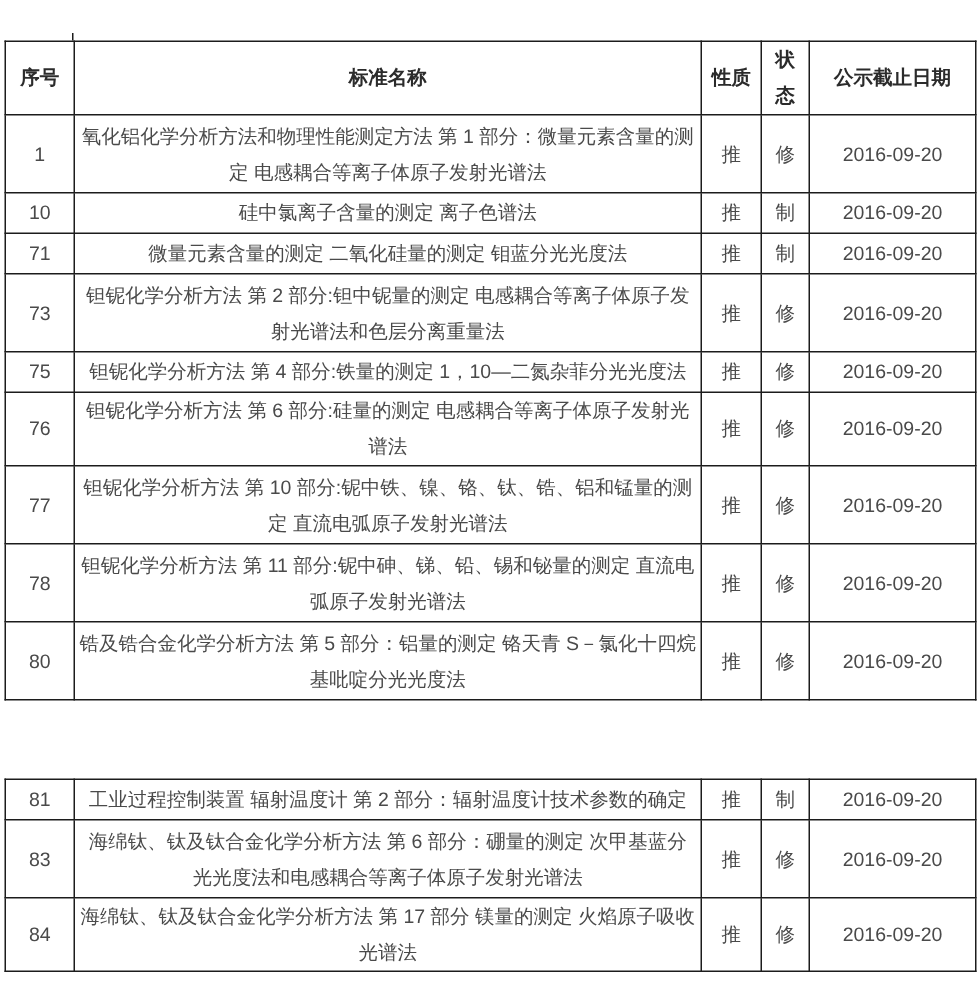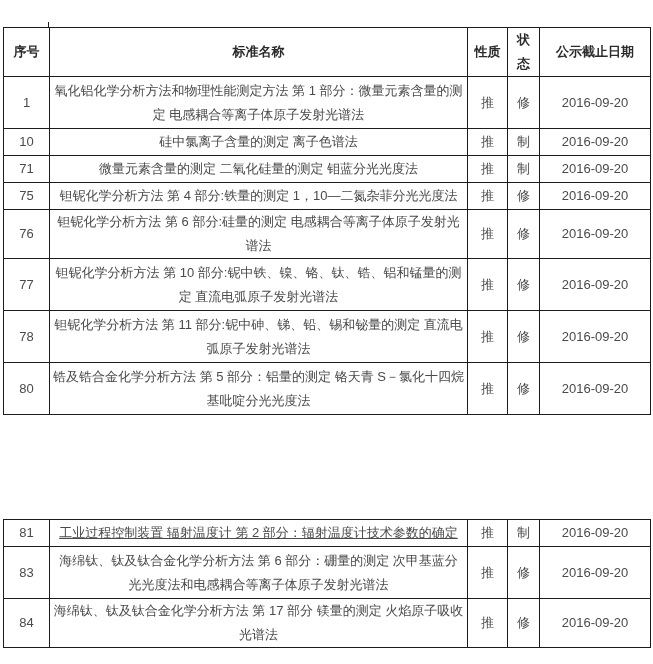--- a/index.html
+++ b/index.html
@@ -34,21 +34,21 @@
   }
   th {
     color: #2b2b2b;
     font-weight: bold;
     height: 27px;
     font-size: 13px;
   }
   tr.r1 td { height: 26px; }
   tr.r2 td { height: 51px; }
   td.c-name { line-height: 24px; }
-  td.u { text-decoration: underline; }
+  td.u { }
 
   .col-no   { width: 46px; }
   .col-name { width: 418px; }
   .col-nat  { width: 40px; }
   .col-st   { width: 32px; }
   .col-date { width: 111px; }
 
   
   .top-fragment {
     position: absolute; left: 48px; top: 0; width: 1px; height: 5px;
@@ -92,20 +92,27 @@
       <td class="c-name">硅中氯离子含量的测定 离子色谱法</td>
       <td class="c-nat">推</td>
       <td class="c-st">制</td>
       <td class="c-date">2016-09-20</td>
     </tr>
         <tr class="r1">
       <td class="c-no">71</td>
       <td class="c-name">微量元素含量的测定 二氧化硅量的测定 钼蓝分光光度法</td>
       <td class="c-nat">推</td>
       <td class="c-st">制</td>
+      <td class="c-date">2016-09-20</td>
+    </tr>
+        <tr class="r2">
+      <td class="c-no">73</td>
+      <td class="c-name">钽铌化学分析方法 第 2 部分:钽中铌量的测定 电感耦合等离子体原子发射光谱法和色层分离重量法</td>
+      <td class="c-nat">推</td>
+      <td class="c-st">修</td>
       <td class="c-date">2016-09-20</td>
     </tr>
         <tr class="r1">
       <td class="c-no">75</td>
       <td class="c-name">钽铌化学分析方法 第 4 部分:铁量的测定 1，10—二氮杂菲分光光度法</td>
       <td class="c-nat">推</td>
       <td class="c-st">修</td>
       <td class="c-date">2016-09-20</td>
     </tr>
         <tr class="r1">

